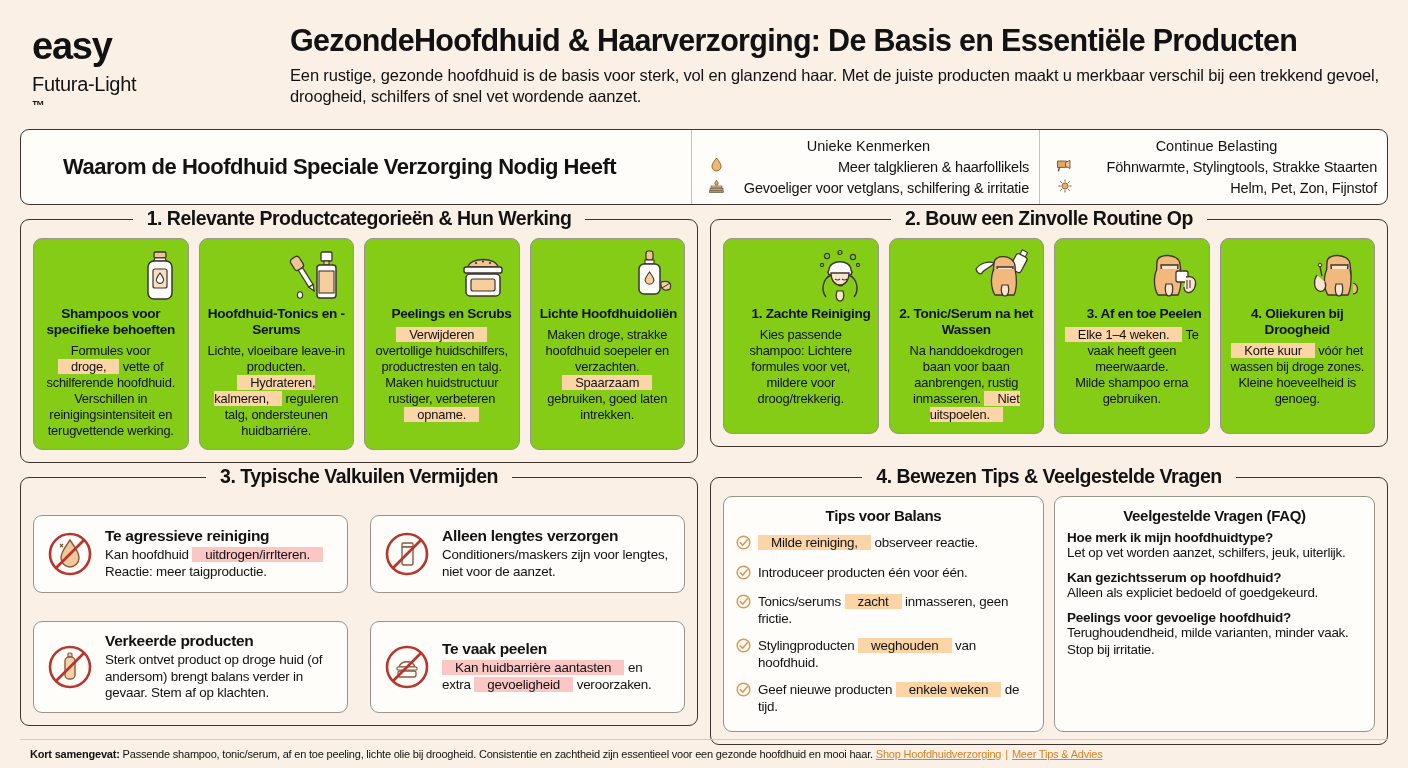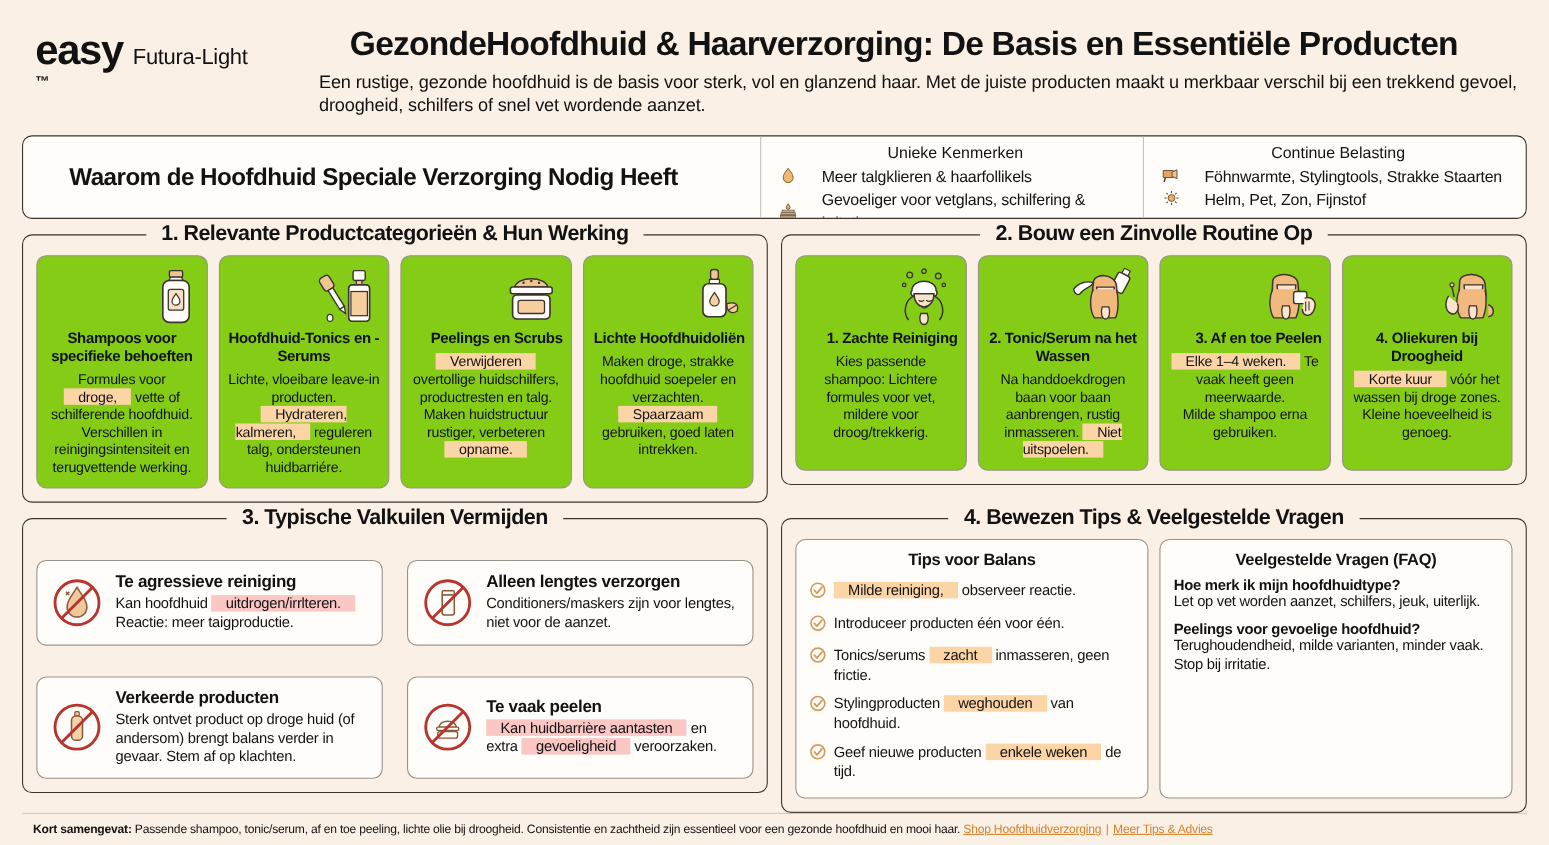--- a/index.html
+++ b/index.html
@@ -8,41 +8,41 @@
     background: #fbf0e6;
     font-family: "Liberation Sans", sans-serif;
     color: #121212;
     overflow: hidden;
   }
   .page { width: 1408px; height: 768px; position: relative; padding: 0 20px; }
 
   
   .header { display: flex; align-items: flex-start; padding: 22px 0 10px 12px; gap: 26px; }
   .brand { width: 232px; flex: none; padding-top: 6px; }
-  .brand-row1 { display: flex; align-items: baseline; gap: 9px; }
+  .brand-row1 { display: flex; align-items: baseline; gap: 9px; flex-direction: column; }
   .brand-easy { font-size: 38px; font-weight: 800; letter-spacing: -1.2px; line-height: .95; }
   .brand-futura { font-size: 20px; font-weight: 400; letter-spacing: -.3px; }
   .brand-row2 { display: flex; align-items: flex-start; }
   .brand-cosmetic { font-size: 38px; font-weight: 800; letter-spacing: -1.2px; line-height: 1.0; }
   .brand-tm { font-size: 13px; font-weight: 700; margin-top: 2px; }
   .head-text { flex: 1; padding-top: 2px; }
-  .head-title { font-size: 30.5px; font-weight: 800; letter-spacing: -.7px; line-height: 1.1; margin-left: 28px; }
+  .head-title { font-size: 30.5px; font-weight: 800; letter-spacing: -.7px; line-height: 1.1; }
   .head-sub { font-size: 16.5px; line-height: 1.30; margin-top: 7px; letter-spacing: -.15px; }
 
   
   .whybox {
     margin: 6px 0 0 0; border: 1.4px solid #3b342e; border-radius: 9px;
     background: #fffdfa; display: flex; align-items: stretch;
     height: 76px; overflow: hidden;
   }
   .why-main { flex: 0 0 670px; display: flex; align-items: center; padding-left: 42px; }
   .why-main h2 { font-size: 22px; font-weight: 800; letter-spacing: -.5px; }
   .why-col { flex: 1; border-left: 1.2px solid #c9c1b8; padding: 8px 10px 6px 16px; }
   .why-col h3 { font-size: 14.5px; font-weight: 400; text-align: center; margin-bottom: 3px; }
-  .why-li { display: flex; align-items: center; gap: 22px; font-size: 14.5px; line-height: 1.45; letter-spacing: -.2px; }
+  .why-li { display: flex; align-items: center; gap: 8px; font-size: 14.5px; line-height: 1.45; letter-spacing: -.2px; justify-content: space-between; }
   .why-li .gi { width: 17px; text-align: center; flex: none; font-size: 13px; }
 
   
   .grid { display: flex; gap: 12px; margin-top: 14px; }
   .col { flex: 1; }
   .section {
     border: 1.4px solid #3b342e; border-radius: 9px; position: relative;
     padding: 18px 12px 12px 12px; background: transparent;
   }
   .section > .sec-title {
@@ -457,20 +457,22 @@
                     </svg></span>
                   <span><span>Geef nieuwe producten </span><mark>enkele weken</mark><span> de tijd.</span></span>
                 </div>
               </div>
           </div>
           <div class="tipcard">
             <h4>Veelgestelde Vragen (FAQ)</h4>
             <div id="faq-list">
                 <div class="faq-q">Hoe merk ik mijn hoofdhuidtype?</div>
                 <div class="faq-a">Let op vet worden aanzet, schilfers, jeuk, uiterlijk.</div>
+                <div class="faq-q">Kan gezichtsserum op hoofdhuid?</div>
+                <div class="faq-a">Alleen als expliciet bedoeld of goedgekeurd.</div>
                 <div class="faq-q">Peelings voor gevoelige hoofdhuid?</div>
                 <div class="faq-a">Terughoudendheid, milde varianten, minder vaak. Stop bij irritatie.</div>
               </div>
           </div>
         </div>
       </div>
     </div>
   </div>
 
   <div class="footer">

